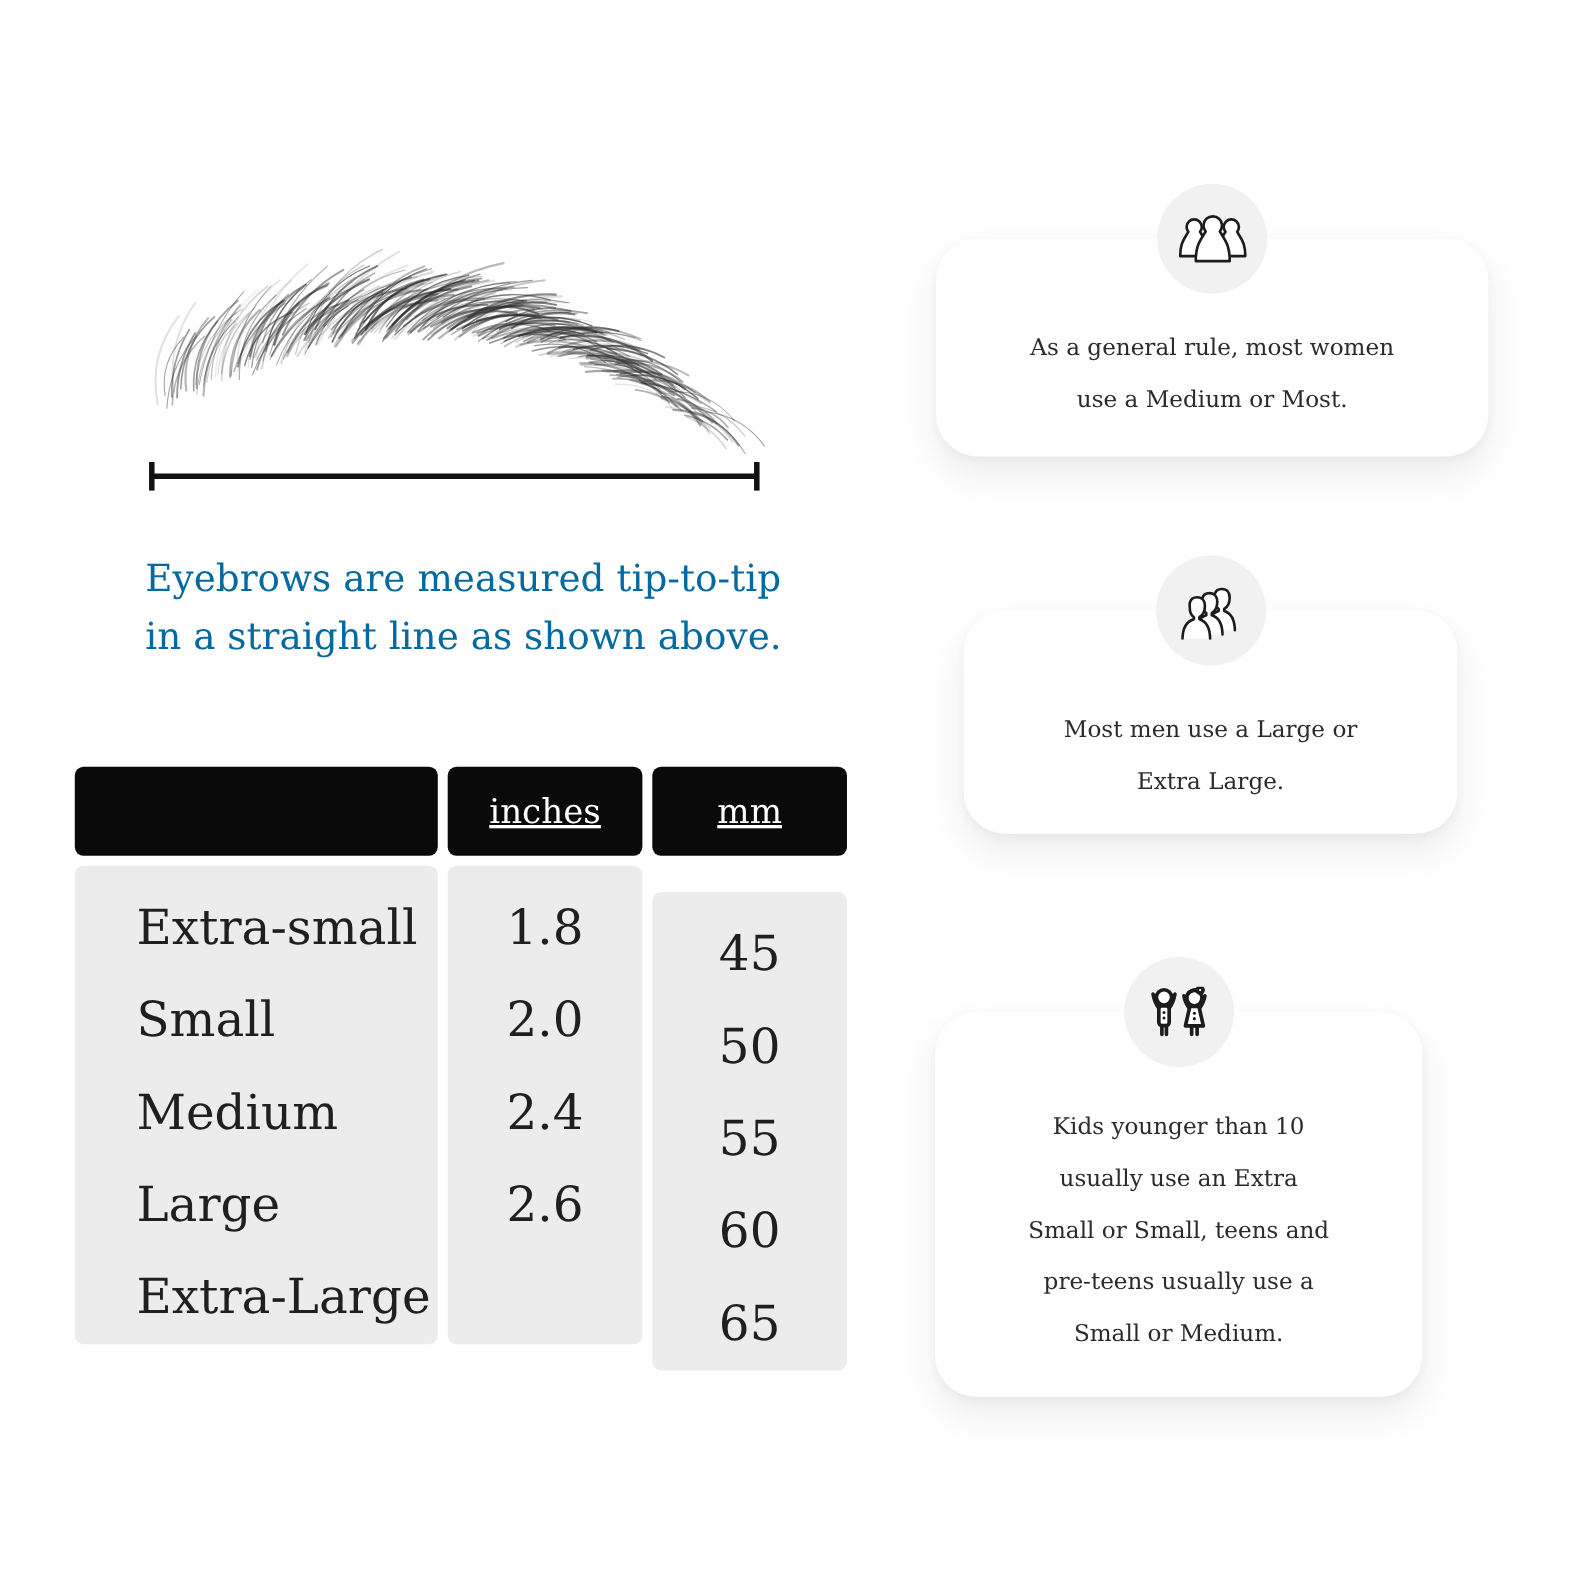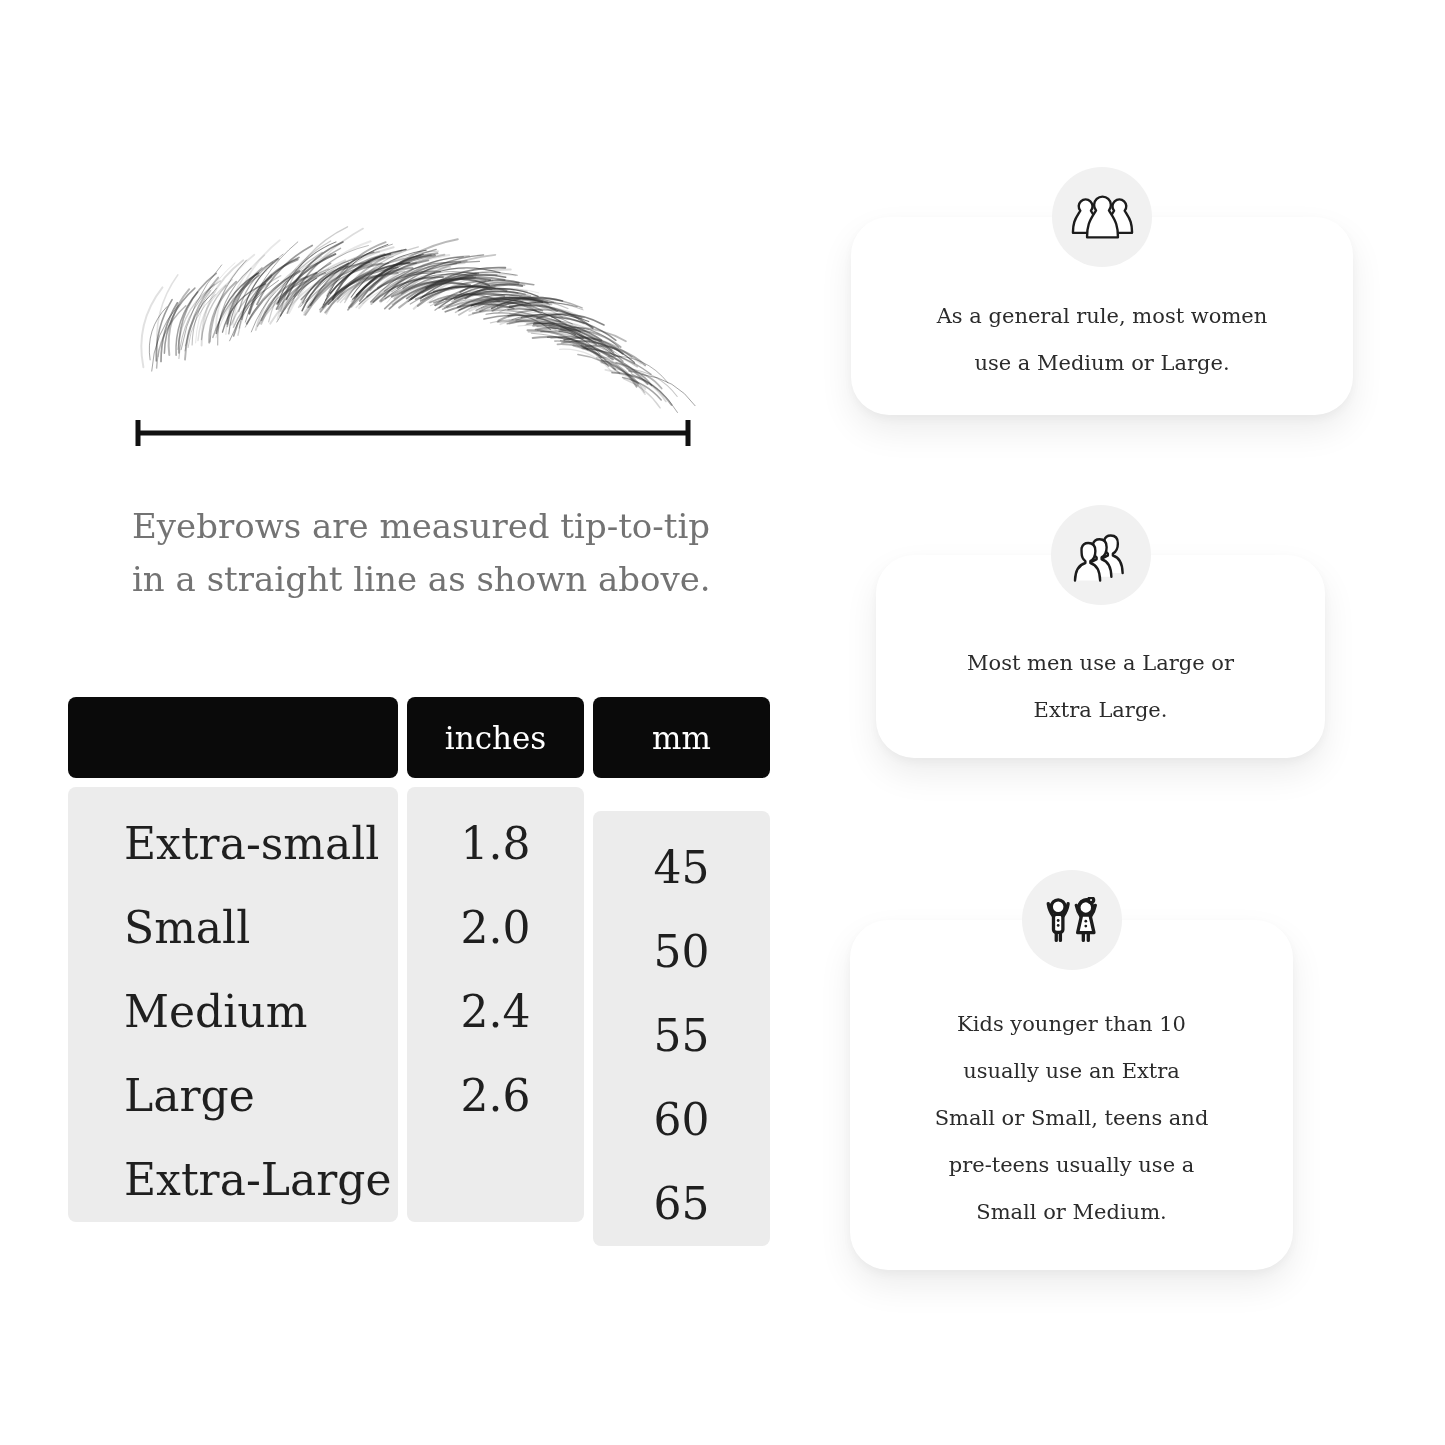--- a/index.html
+++ b/index.html
@@ -3,26 +3,26 @@
 <meta charset="utf-8">
 <style>
   html,body{margin:0;padding:0;}
   body{
     width:1445px;height:1445px;background:#ffffff;position:relative;overflow:hidden;
     font-family:"DejaVu Serif","Liberation Serif",serif;color:#262626;
   }
   .abs{position:absolute;}
 
   
-  .caption{left:132px;top:500px;font-size:34px;line-height:53px;color:#737373;}
+  .caption{left:132px;top:500px;font-size:34px;line-height:53px;color:#0369a1;}
 
   
   .thead{left:68px;top:697px;display:flex;gap:9px;}
   .th{background:#0a0a0a;border-radius:8px;height:81px;display:flex;align-items:center;justify-content:center;
-      color:#ffffff;font-size:31px;}
+      color:#ffffff;font-size:31px;text-decoration:underline;}
   .th.c1{width:330px;} .th.c2{width:177px;} .th.c3{width:177px;}
   .tbody{left:68px;top:787px;display:flex;gap:9px;}
   .tcol{background:#ececec;border-radius:8px;height:435px;padding-top:14px;box-sizing:border-box;
         display:flex;flex-direction:column;}
   .tcol.c1{width:330px;} .tcol.c2{width:177px;} .tcol.c3{width:177px;margin-top:24px;}
   .tcell{height:84px;display:flex;align-items:center;font-size:44px;color:#1f1f1f;}
   .tcol.c1 .tcell{padding-left:56px;}
   .tcol.c2 .tcell,.tcol.c3 .tcell{justify-content:center;}
 
   
@@ -374,21 +374,21 @@
       <g transform="translate(13.5,1) scale(0.92)">
         <path class="icon-fill" d="M -4.6 3.8 A 6 6 0 1 1 4.6 3.8 C 6.2 6.5 8.6 9.5 9.8 13.5 C 10.7 16.5 11 19.5 11 22 L 11 23 L -11 23 L -11 22 C -11 19.5 -10.7 16.5 -9.8 13.5 C -8.6 9.5 -6.2 6.5 -4.6 3.8 Z" vector-effect="non-scaling-stroke"></path>
       </g>
       <g transform="scale(1.12)">
         <path class="icon-fill" d="M -4.6 3.8 A 6 6 0 1 1 4.6 3.8 C 6.2 6.5 8.6 9.5 9.8 13.5 C 10.7 16.5 11 19.5 11 22 L 11 23 L -11 23 L -11 22 C -11 19.5 -10.7 16.5 -9.8 13.5 C -8.6 9.5 -6.2 6.5 -4.6 3.8 Z" vector-effect="non-scaling-stroke"></path>
       </g>
     </svg>
   </div>
   <div class="card-text">
     <div>As a general rule, most women</div>
-    <div>use a Medium or Large.</div>
+    <div>use a Medium or Most.</div>
   </div>
 </div>
 
 <div class="card card2">
   <div class="badge">
     <svg width="58" height="55" viewBox="-6 -6 44 44">
       <g transform="translate(18,0)">
         <path class="icon-fill" d="M -4.8 30 C -4.6 22 -2 17.6 3.5 16 L 3.5 14.5 C 1.5 13 0.5 10.5 0.5 8 C 0.5 6 0.2 5 0.6 3.8 C 1.2 1.5 3 0 5.8 0 C 9.6 0 11.5 2.6 11.5 6.3 C 11.5 9.8 10 13 7.5 14.5 L 7.5 16 C 13 17.6 15.1 22 15.3 30" vector-effect="non-scaling-stroke"></path>
       </g>
       <g transform="translate(9,3)">

